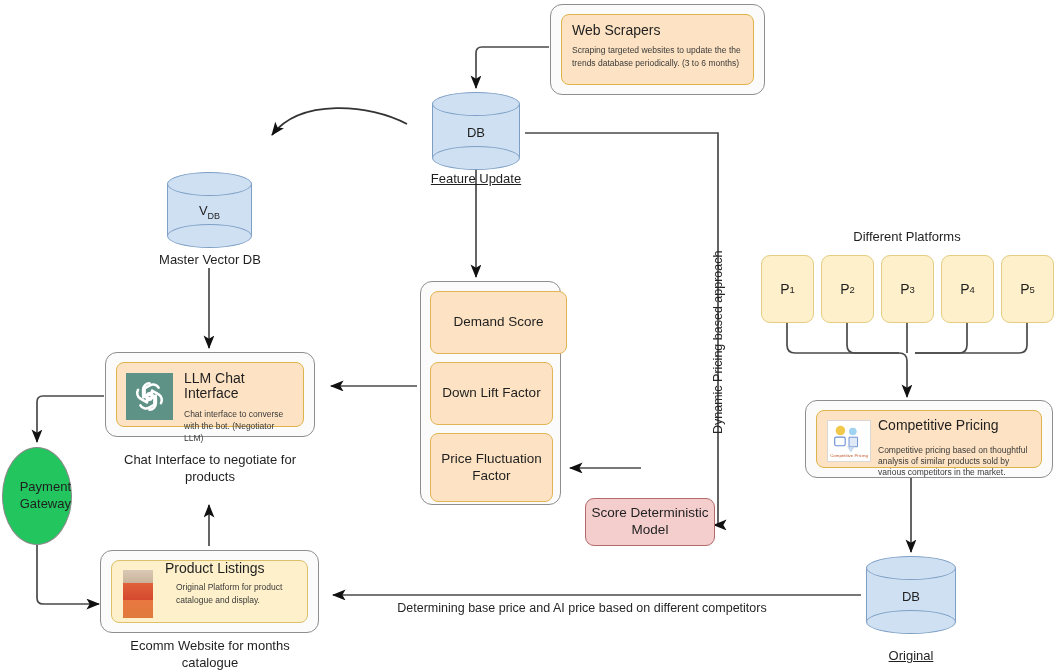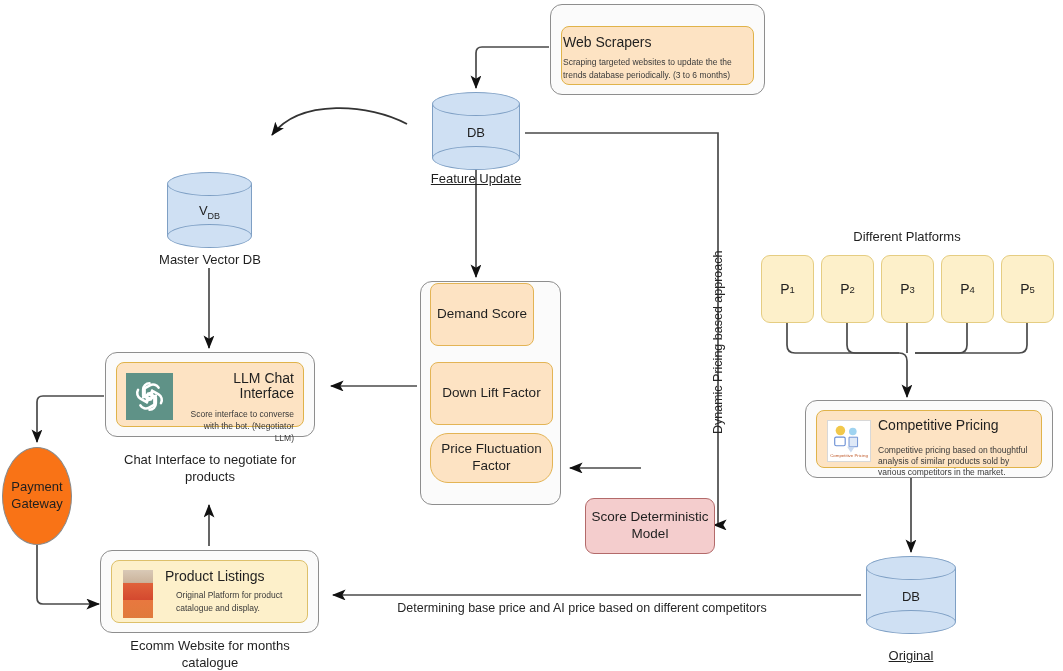--- a/index.html
+++ b/index.html
@@ -30,23 +30,23 @@
         border:1px solid #e5cd82;border-radius:9px;
         display:flex;align-items:center;justify-content:center;
         font-size:14px;color:#1f1f1f;}
   .pbox sub{font-size:9.5px;}
 
   .pinkbox{position:absolute;box-sizing:border-box;background:#f4cdcd;
            border:1px solid #b36a6a;border-radius:9px;
            display:flex;align-items:center;justify-content:center;text-align:center;
            font-size:13.5px;color:#1f1f1f;line-height:1.25;}
 
-  .ellipse{position:absolute;box-sizing:border-box;background:#f97316;
+  .ellipse{position:absolute;box-sizing:border-box;background:#22c55e;
            border:1px solid #8a8a8a;border-radius:50%;
-           display:flex;align-items:center;justify-content:center;text-align:center;
+           display:flex;align-items:center;justify-content:center;text-align:right;
            font-size:13px;color:#1f1f1f;line-height:1.3;}
 
   .cyl{position:absolute;}
   .cyl .body{position:absolute;left:0;right:0;top:12px;bottom:12px;
              background:#cfe0f3;border-left:1px solid #7e9fc4;border-right:1px solid #7e9fc4;}
   .cyl .top{position:absolute;left:0;right:0;top:0;height:24px;border-radius:50%;
             background:#cfe0f3;border:1px solid #7e9fc4;box-sizing:border-box;}
   .cyl .bot{position:absolute;left:0;right:0;bottom:0;height:24px;border-radius:50%;
             background:#cfe0f3;border:1px solid #7e9fc4;box-sizing:border-box;}
   .cyl .lbl{position:absolute;left:0;right:0;top:50%;transform:translateY(-40%);
@@ -102,21 +102,21 @@
       <path d="M967,323 L967,345 Q967,353 959,353 L915,353"></path>
       <path d="M1027,323 L1027,345 Q1027,353 1019,353 L915,353"></path>
 
       <path d="M911,478 L911,552" marker-end="url(#ar)"></path>
 
       <path d="M861,595 L333,595" marker-end="url(#ar)"></path>
     </g>
   </svg>
 
   <div class="node shell" style="left:550px;top:4px;width:215px;height:91px;">
-    <div class="card" style="left:10px;top:9px;right:10px;bottom:9px;padding:8px 1px;margin-top:12px;">
+    <div class="card" style="left:10px;top:9px;right:10px;bottom:9px;padding:8px 10px;">
       <div class="card-title">Web Scrapers</div>
       <div class="card-desc" style="margin-top:6px;">Scraping targeted websites to update the the trends database periodically. (3 to 6 months)</div>
     </div>
   </div>
 
   <div class="cyl" style="left:432px;top:92px;width:88px;height:78px;">
     <div class="body"></div>
     <div class="bot"></div>
     <div class="top"></div>
     <div class="lbl">DB</div>
@@ -138,50 +138,50 @@
           <g fill="none" stroke="#ffffff" stroke-width="2.6" stroke-linecap="round" stroke-linejoin="round">
             <path d="M24 10.5c-3.6 0-6.5 2.9-6.5 6.5v6.2l6.5 3.8 6.5-3.8"></path>
             <path d="M12.3 17.3c-1.8 3.1-.7 7.1 2.4 8.9l5.4 3.1 6.5-3.8v-7.5"></path>
             <path d="M14.7 33c1.8 3.1 5.8 4.2 8.9 2.4l5.4-3.1v-7.5l-6.5-3.8"></path>
             <path d="M24 37.5c3.6 0 6.5-2.9 6.5-6.5v-6.2L24 21l-6.5 3.8"></path>
             <path d="M35.7 30.7c1.8-3.1.7-7.1-2.4-8.9l-5.4-3.1-6.5 3.8V30"></path>
             <path d="M33.3 15c-1.8-3.1-5.8-4.2-8.9-2.4l-5.4 3.1v7.5l6.5 3.8"></path>
           </g>
         </svg>
       </div>
-      <div style="margin-left:58px;text-align:right;">
+      <div style="margin-left:58px;">
         <div class="card-title">LLM Chat Interface</div>
-        <div class="card-desc" style="margin-top:6px;">Score interface to converse with the bot. (Negotiator LLM)</div>
+        <div class="card-desc" style="margin-top:6px;">Chat interface to converse with the bot. (Negotiator LLM)</div>
       </div>
     </div>
   </div>
   <div class="caption" style="left:120px;top:452px;width:180px;">Chat Interface to negotiate for products</div>
 
   <div class="ellipse" style="left:2px;top:447px;width:70px;height:98px;">
     <span>Payment Gateway</span>
   </div>
 
   <div class="node shell" style="left:100px;top:550px;width:219px;height:83px;">
-    <div class="card pale" style="left:10px;top:9px;right:10px;bottom:9px;padding:8px 9px;">
+    <div class="card pale" style="left:10px;top:9px;right:10px;bottom:9px;padding:0 9px;">
       <div class="icon-box thumb" style="left:11px;top:9px;width:30px;height:48px;"></div>
       <div style="margin-left:44px;">
         <div class="card-title">Product Listings</div>
         <div class="card-desc" style="margin-top:5px;margin-left:11px;">Original Platform for product catalogue and display.</div>
       </div>
     </div>
   </div>
   <div class="caption" style="left:120px;top:638px;width:180px;">Ecomm Website for months catalogue</div>
 
   <div class="node shell" style="left:420px;top:281px;width:141px;height:224px;">
-    <div class="factor" style="left:9px;top:1px;width:104px;height:63px;text-align:right;">Demand Score</div>
+    <div class="factor" style="left:9px;top:9px;width:137px;height:63px;text-align:right;">Demand Score</div>
     <div class="factor" style="left:9px;top:80px;width:123px;height:63px;">Down Lift Factor</div>
-    <div class="factor" style="left:9px;top:151px;width:123px;height:50px;border-radius:18px;">Price Fluctuation Factor</div>
-  </div>
-
-  <div class="pinkbox" style="left:585px;top:498px;width:130px;height:56px;">Score Deterministic Model</div>
+    <div class="factor" style="left:9px;top:151px;width:123px;height:69px;">Price Fluctuation Factor</div>
+  </div>
+
+  <div class="pinkbox" style="left:585px;top:498px;width:130px;height:48px;">Score Deterministic Model</div>
 
   <div class="caption" style="left:837px;top:229px;width:140px;">Different Platforms</div>
 
   <div class="pbox" style="left:761px;top:255px;width:53px;height:68px;">
       <span>P</span>
       <sub>1</sub>
     </div>
   <div class="pbox" style="left:821px;top:255px;width:53px;height:68px;">
       <span>P</span>
       <sub>2</sub>

